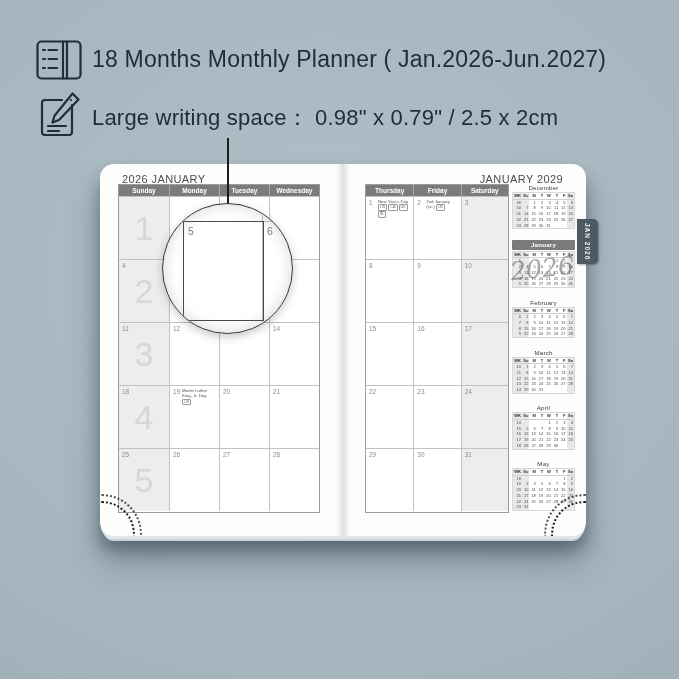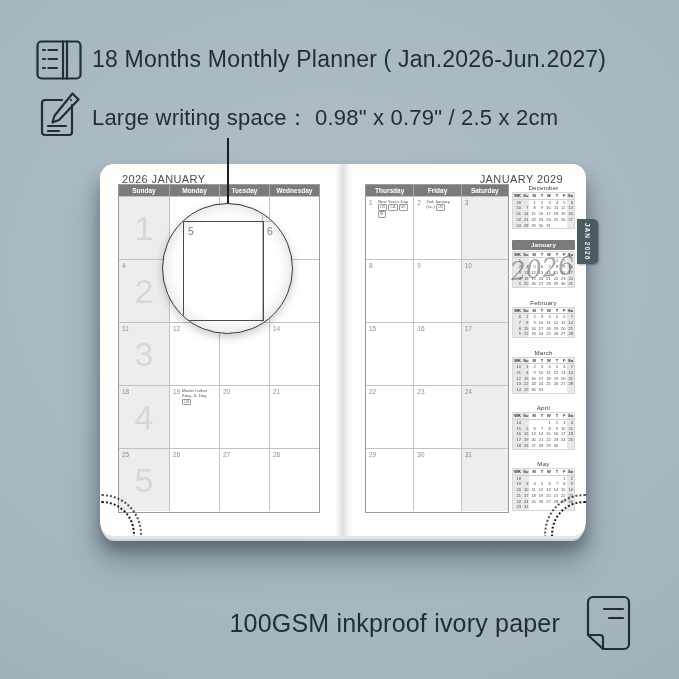--- a/index.html
+++ b/index.html
@@ -618,23 +618,14 @@
   </div>
 
   <div id="magnifier">
     <div id="mag-hline"></div>
     <div id="mag-vline"></div>
     <div id="mag-rect"></div>
     <span class="mag-num" id="mag-num-left">5</span>
     <span class="mag-num" id="mag-num-right">6</span>
   </div>
 
-  <div id="footer">
-    <span class="ftext">100GSM inkproof ivory paper</span>
-    <svg width="52" height="58" viewBox="0 0 52 58">
-      <path class="icon-stroke" stroke-width="2.4" d="M13,3 h31 a5,5 0 0 1 5,5 v42 a5,5 0 0 1 -5,5 H23 L8,41 V8 a5,5 0 0 1 5,-5 z"></path>
-      <path class="icon-stroke" stroke-width="2" d="M8,41 h12 a3,3 0 0 1 3,3 v11"></path>
-      <line class="icon-stroke" stroke-width="2.4" x1="24" y1="15" x2="43" y2="15"></line>
-      <line class="icon-stroke" stroke-width="2.4" x1="29" y1="24" x2="43" y2="24"></line>
-    </svg>
-  </div>
 
 </div>
 
 </body></html>

